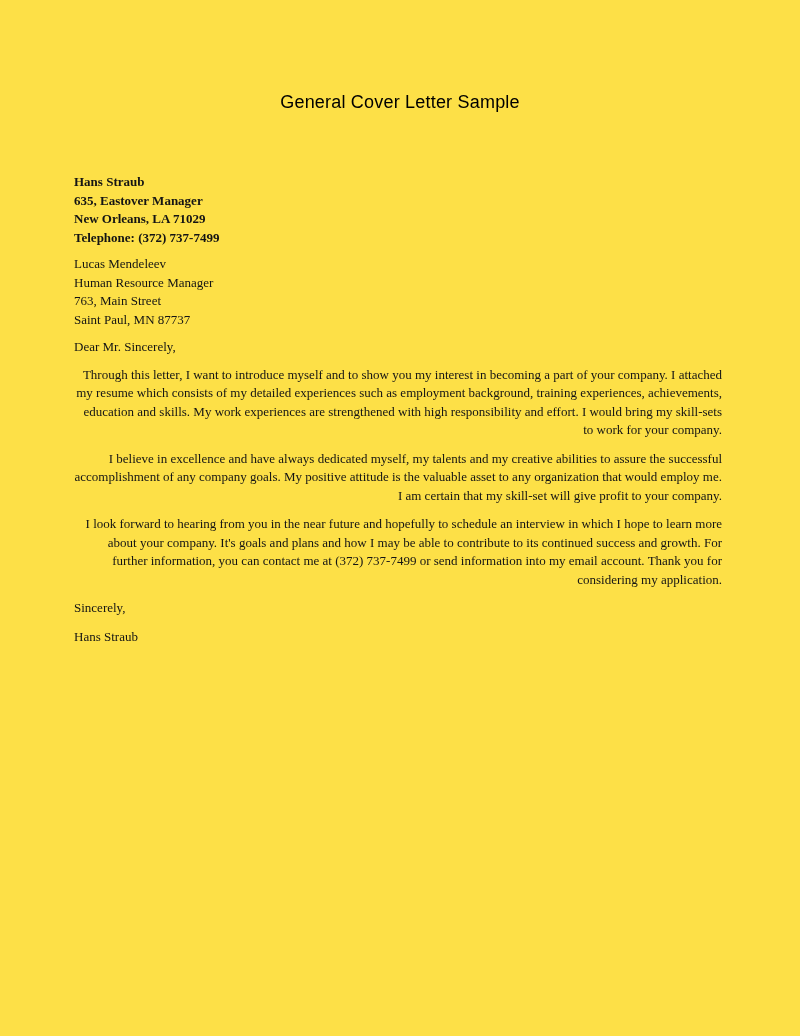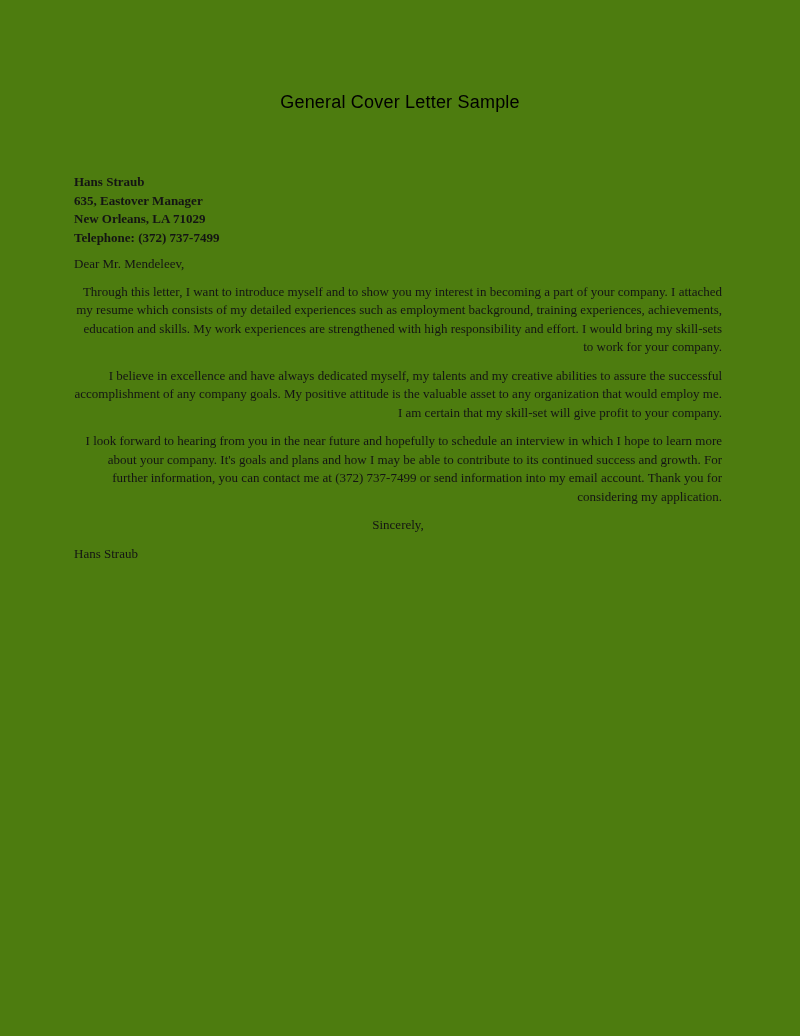--- a/index.html
+++ b/index.html
@@ -4,21 +4,21 @@
 <style>
   html, body {
     margin: 0;
     padding: 0;
     background: #ffffff;
   }
   .page {
     position: relative;
     width: 800px;
     height: 1036px;
-    background: #4d7c0f;
+    background: #fde047;
     box-sizing: border-box;
     color: #111111;
     overflow: hidden;
   }
   .doc-title {
     font-family: "Liberation Sans", sans-serif;
     font-size: 18px;
     font-weight: 400;
     color: #000000;
     text-align: center;
@@ -47,21 +47,20 @@
   }
   .salutation {
     margin-bottom: 9px;
   }
   .paragraph {
     margin: 0 0 10px 0;
     text-align: right;
   }
   .closing {
     margin: 2px 0 10px 0;
-    text-align: center;
   }
   .signature {
     margin: 0;
   }
 </style>
 </head>
 <body>
 
 <div class="page">
 
@@ -70,22 +69,28 @@
   <div class="letter">
 
     <div class="sender-block">
       <div>Hans Straub</div>
       <div>635, Eastover Manager</div>
       <div>New Orleans, LA 71029</div>
       <div>Telephone: (372) 737-7499</div>
     </div>
 
 
+    <div class="recipient-block">
+      <div>Lucas Mendeleev</div>
+      <div>Human Resource Manager</div>
+      <div>763, Main Street</div>
+      <div>Saint Paul, MN 87737</div>
+    </div>
 
-    <div class="salutation">Dear Mr. Mendeleev,</div>
+    <div class="salutation">Dear Mr. Sincerely,</div>
 
     <p class="paragraph">Through this letter, I want to introduce myself and to show you my interest in becoming a part of your company. I attached my resume which consists of my detailed experiences such as employment background, training experiences, achievements, education and skills. My work experiences are strengthened with high responsibility and effort. I would bring my skill-sets to work for your company.</p>
     <p class="paragraph">I believe in excellence and have always dedicated myself, my talents and my creative abilities to assure the successful accomplishment of any company goals. My positive attitude is the valuable asset to any organization that would employ me. I am certain that my skill-set will give profit to your company.</p>
     <p class="paragraph">I look forward to hearing from you in the near future and hopefully to schedule an interview in which I hope to learn more about your company. It's goals and plans and how I may be able to contribute to its continued success and growth. For further information, you can contact me at (372) 737-7499 or send information into my email account. Thank you for considering my application.</p>
 
     <div class="closing">Sincerely,</div>
 
     <div class="signature">Hans Straub</div>
 
   </div>

